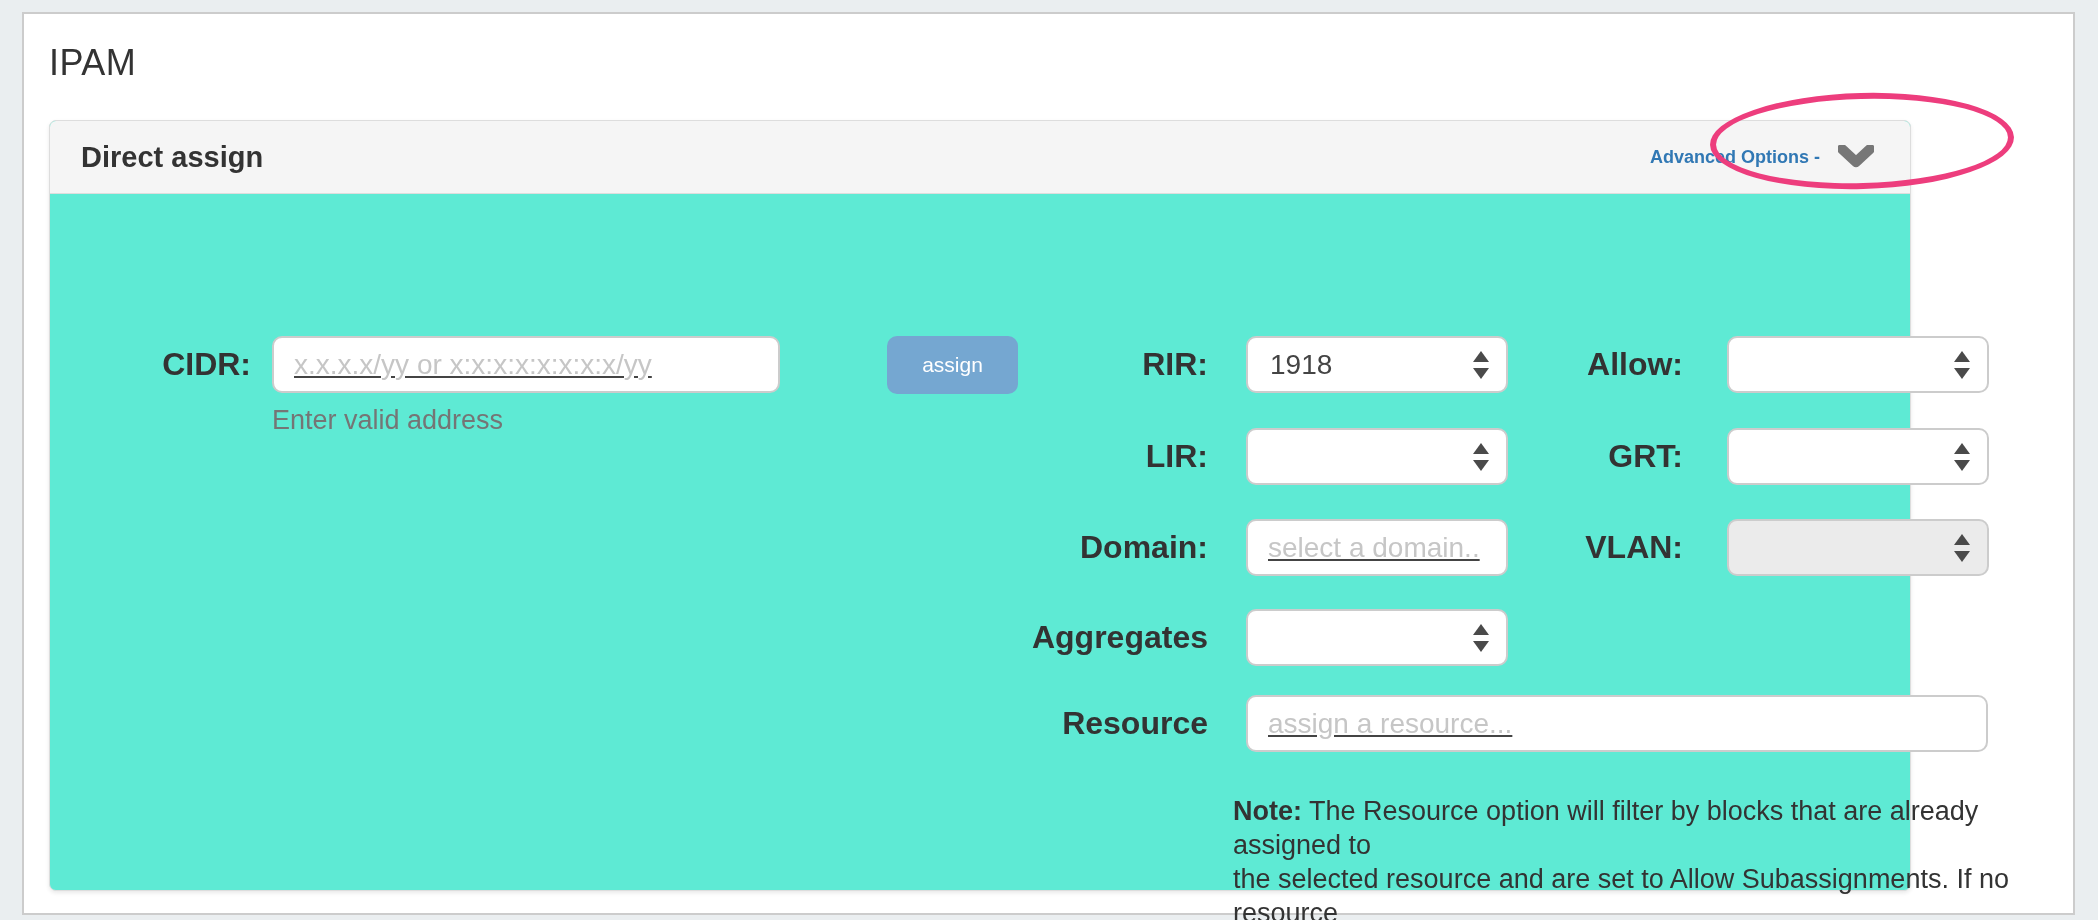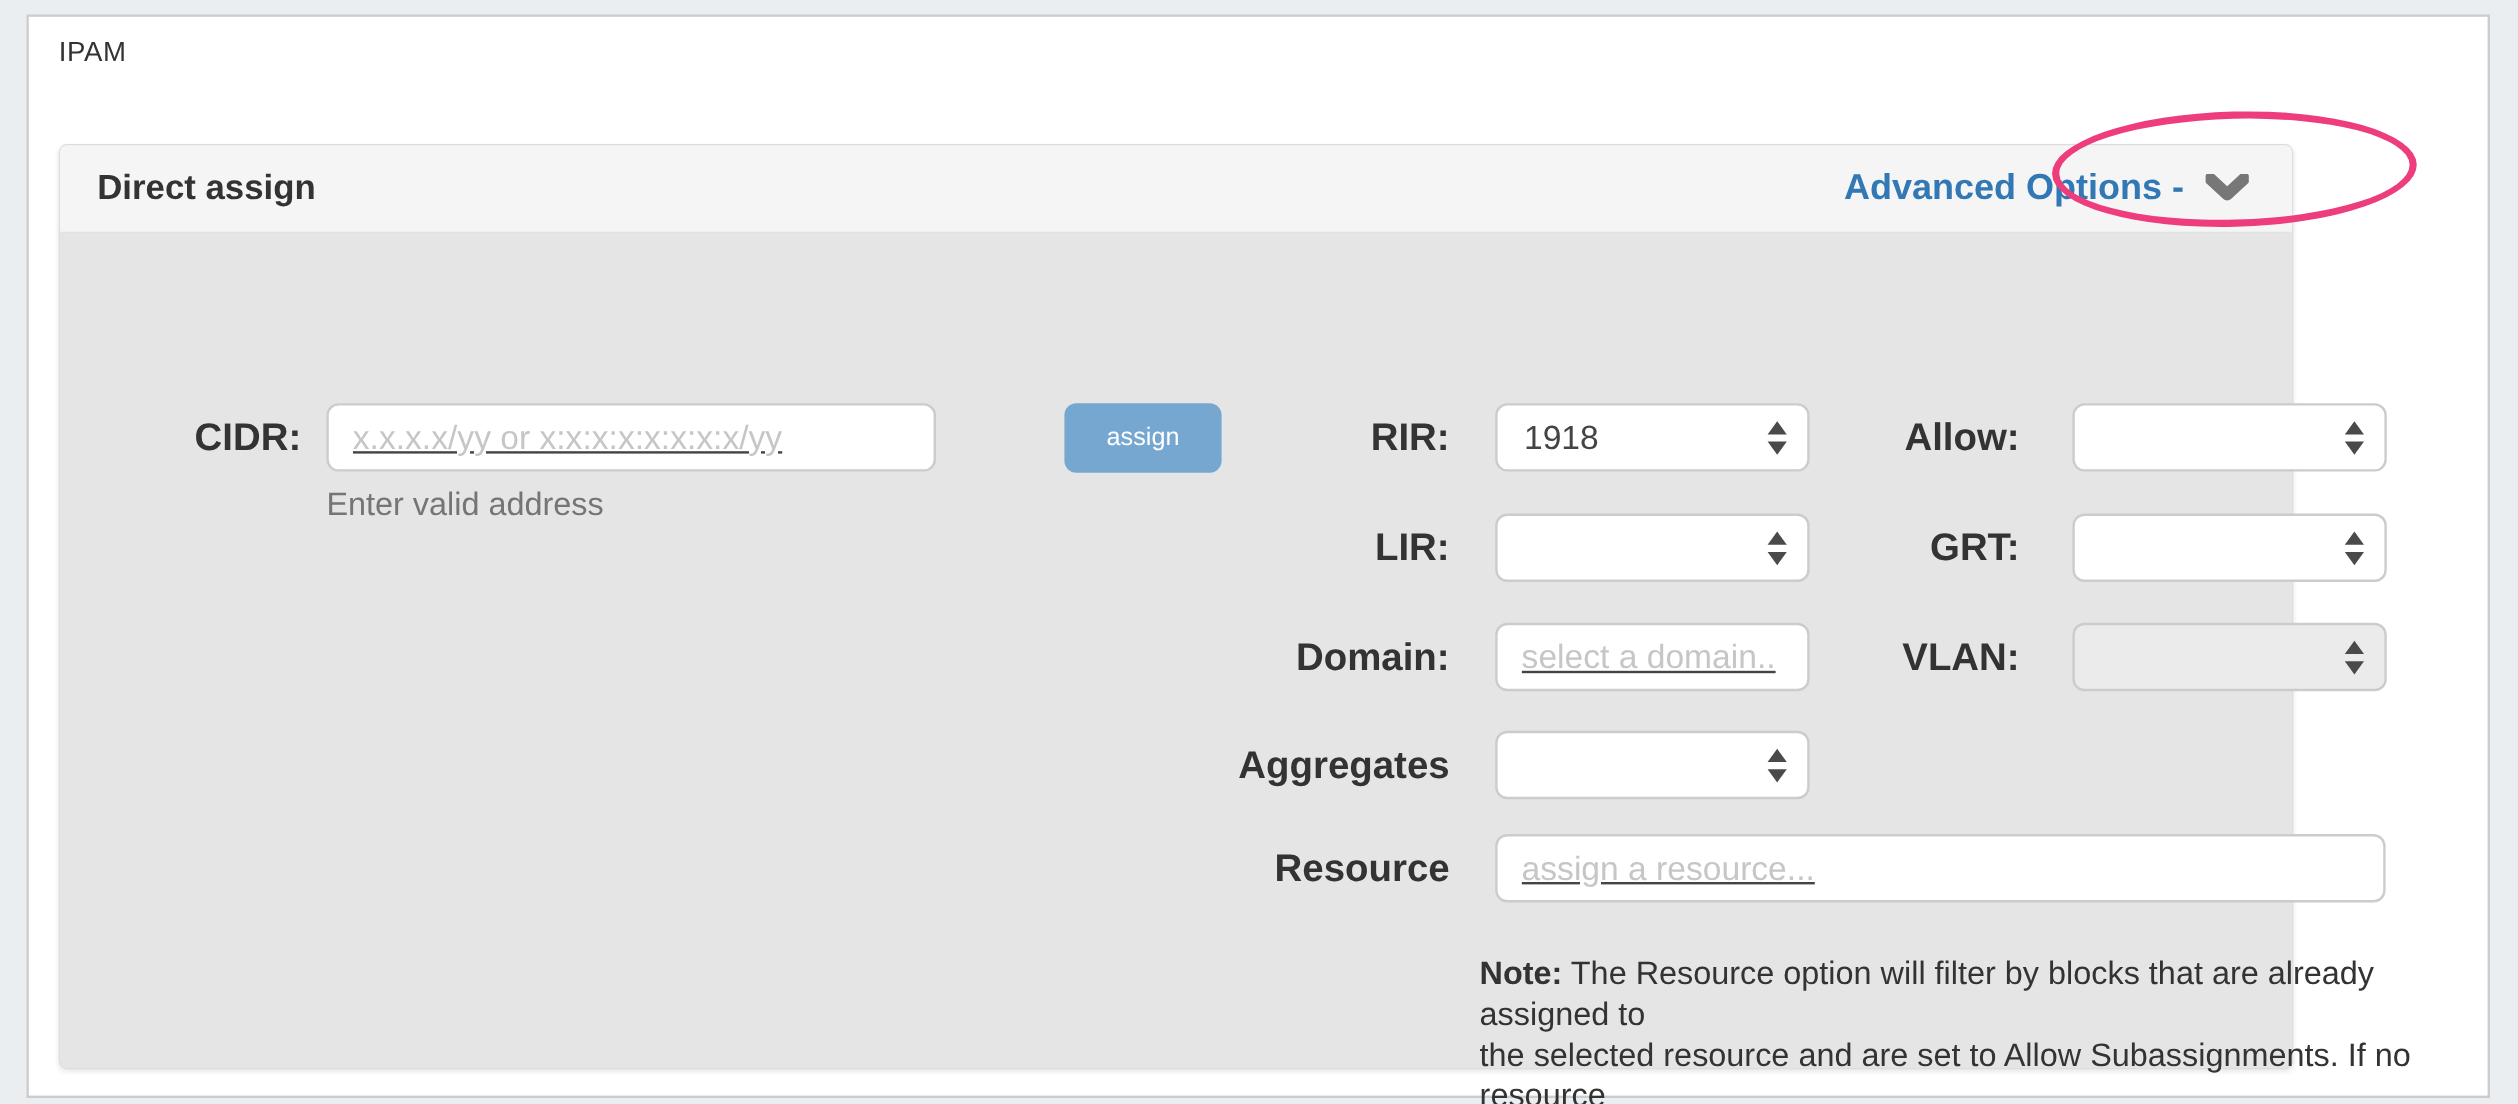--- a/index.html
+++ b/index.html
@@ -19,40 +19,40 @@
     background:var(--page-bg);
     position:relative;
     color:var(--text-dark);
   }
   .page{position:absolute;left:0;top:0;width:2098px;height:920px;}
   .card{
     position:absolute;left:22px;top:12px;width:2053px;height:903px;
     background:#ffffff;border:2px solid var(--border-gray);
   }
   .page-title{
-    position:absolute;left:25px;top:16px;
-    font-size:23px;color:var(--text-dark);letter-spacing:0.5px;
+    position:absolute;left:25px;top:28px;
+    font-size:36px;color:var(--text-dark);letter-spacing:0.5px;
   }
   .panel{
     position:absolute;left:25px;top:106px;width:1862px;height:771px;
-    background:#e5e5e5;border:1px solid var(--panel-border);
+    background:#5eead4;border:1px solid var(--panel-border);
     border-radius:7px;
     box-shadow:0 2px 4px rgba(0,0,0,0.09);
   }
   .panel-header{
     position:absolute;left:0;top:0;right:0;height:73px;
     background:var(--header-bg);
     border-bottom:1px solid var(--panel-border);
     border-radius:6px 6px 0 0;
     display:flex;align-items:center;justify-content:space-between;
     padding:0 36px 0 31px;
   }
   .panel-title{font-size:29px;font-weight:bold;color:var(--text-dark);}
   .adv{display:flex;align-items:center;gap:18px;cursor:pointer;}
-  .adv-label{font-size:30px;font-weight:bold;color:var(--accent-blue);text-align:right;}
+  .adv-label{font-size:18px;font-weight:bold;color:var(--accent-blue);text-align:right;}
   .chevron-icon{display:block;}
   .ellipse{
     position:absolute;left:1710px;top:93px;width:304px;height:96px;
     border:6px solid var(--annotation-pink);
     border-radius:50%;
     transform:rotate(-1.5deg);
     pointer-events:none;
     z-index:20;
   }
   .panel-body{position:absolute;left:0;top:73px;right:0;bottom:0;}

